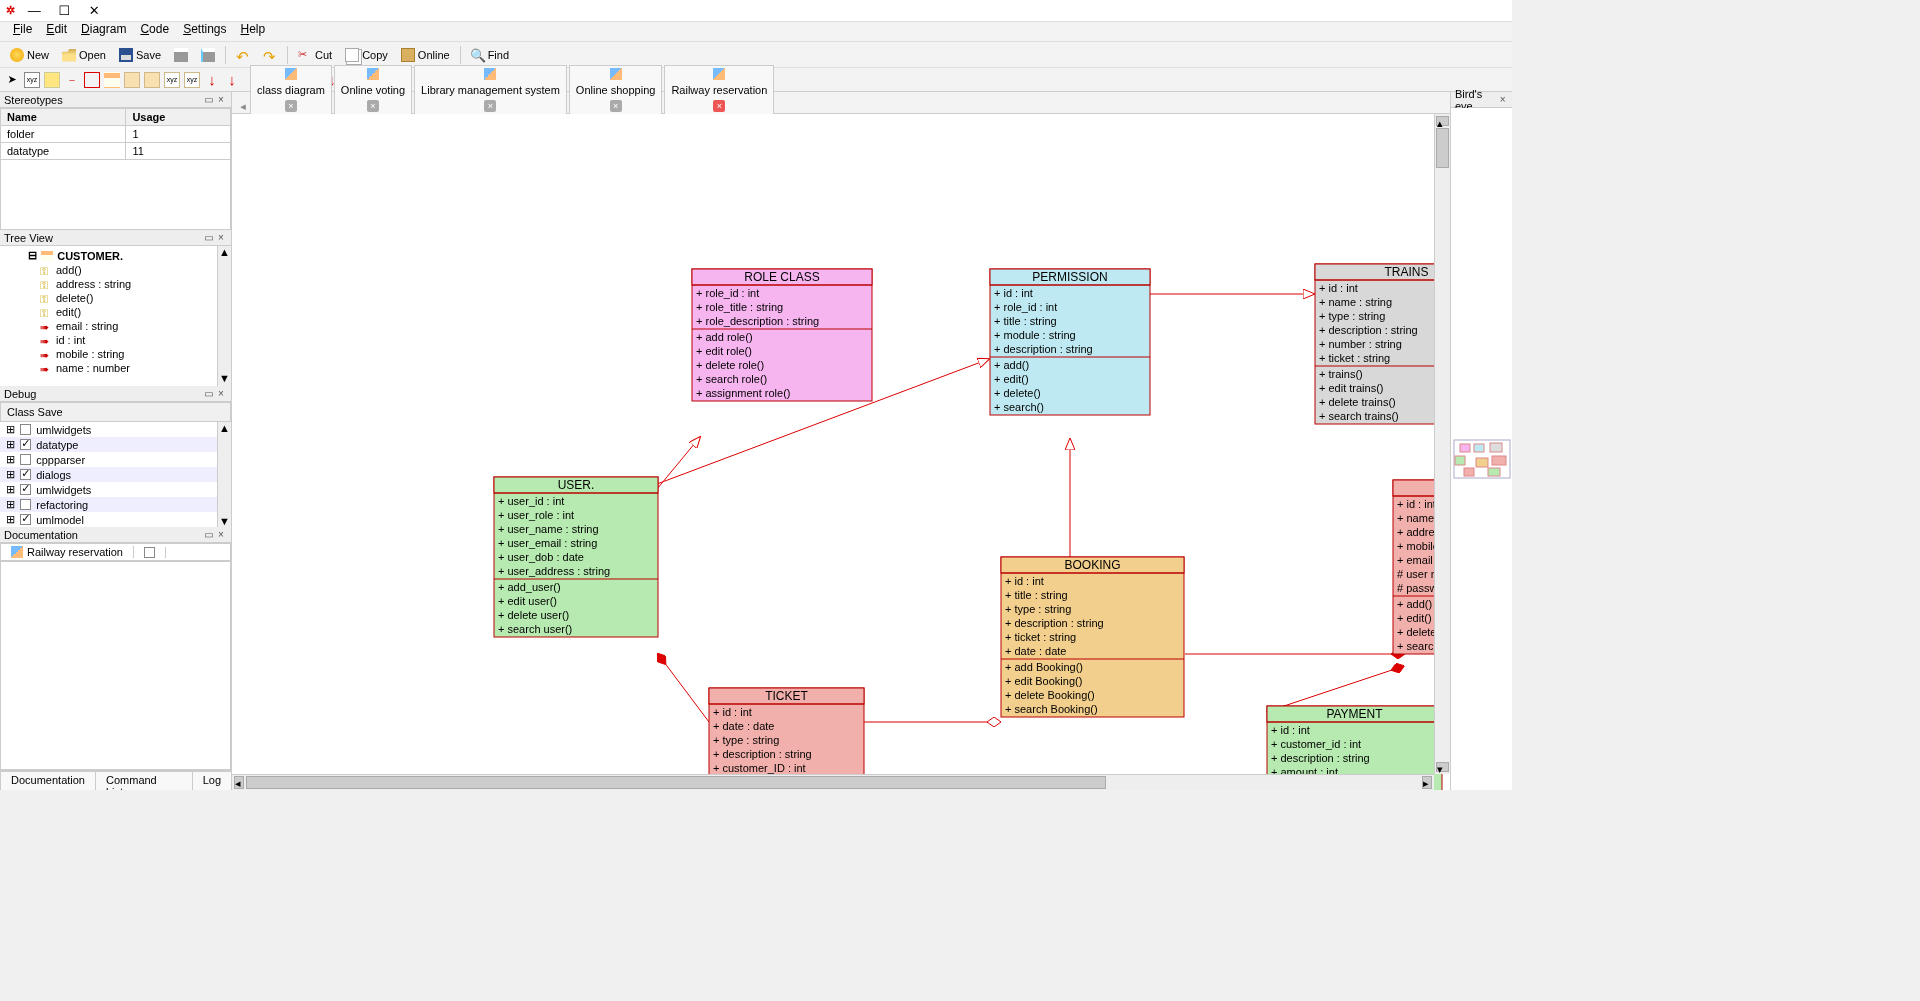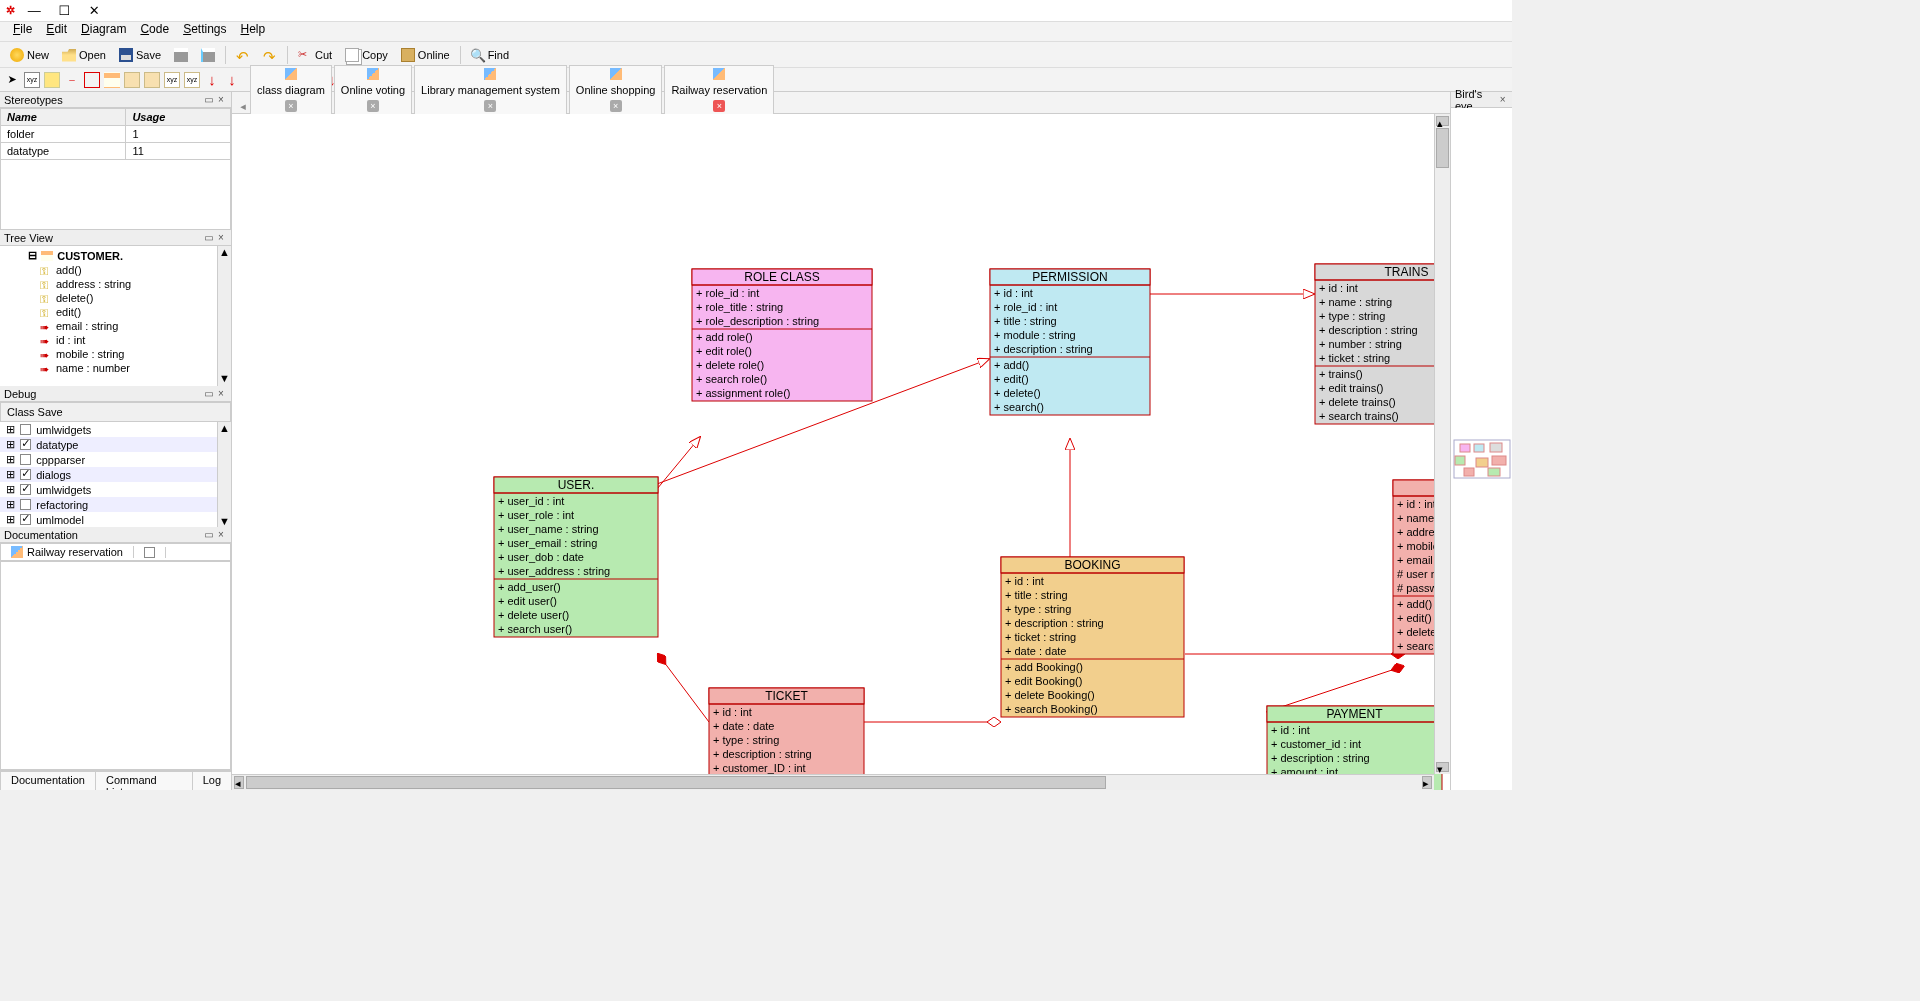--- a/index.html
+++ b/index.html
@@ -18,21 +18,21 @@
 .toolrow2 { height: 24px; background: #f3f3f3; display: flex; align-items: center; padding: 0 4px; border-bottom: 1px solid #ccc; gap: 4px; }
 .toolrow2 .smico { width: 16px; height: 16px; display: inline-flex; align-items: center; justify-content: center; border: 1px solid transparent; }
 .arrowred { color: #d00; font-size: 15px; }
 .main { display: flex; height: calc(100% - 22px - 20px - 26px - 24px); }
 .leftcol { width: 232px; display: flex; flex-direction: column; border-right: 1px solid #ccc; background: #f8f8f8; }
 .panel-head { height: 16px; background: #eee; border-bottom: 1px solid #ccc; display: flex; align-items: center; padding: 0 4px; font-size: 11px; }
 .panel-head .sp { flex:1; }
 .panel-head .pbtn { width: 12px; text-align: center; font-size: 10px; color: #555; }
 .stereo-table { width: 100%; border-collapse: collapse; background: #fff; }
 .stereo-table th, .stereo-table td { border: 1px solid #ccc; padding: 2px 6px; text-align: left; font-size: 11px; }
-.stereo-table th { background: #f0f0f0; font-style: italic; }
+.stereo-table th { background: #f0f0f0; }
 .treezone { flex: 1; background: #fff; overflow: auto; padding: 2px 2px; position: relative; }
 .treeitem { display: flex; align-items: center; gap: 4px; padding: 1px 0 1px 38px; font-size: 11px; }
 .treeitem.l0 { padding-left: 26px; font-weight: bold; }
 .treeico { width: 12px; height: 10px; }
 .key { color: #c9a100; }
 .linered { color: #c00; }
 .debuglist { background: #fff; overflow:auto; }
 .debugrow { display:flex; align-items:center; gap:5px; padding:1px 6px; font-size:11px; }
 .debugrow:nth-child(2), .debugrow:nth-child(4), .debugrow:nth-child(6) { background:#eef; }
 .chk { width:11px; height:11px; border:1px solid #888; display:inline-block; background:#fff; position:relative; }

